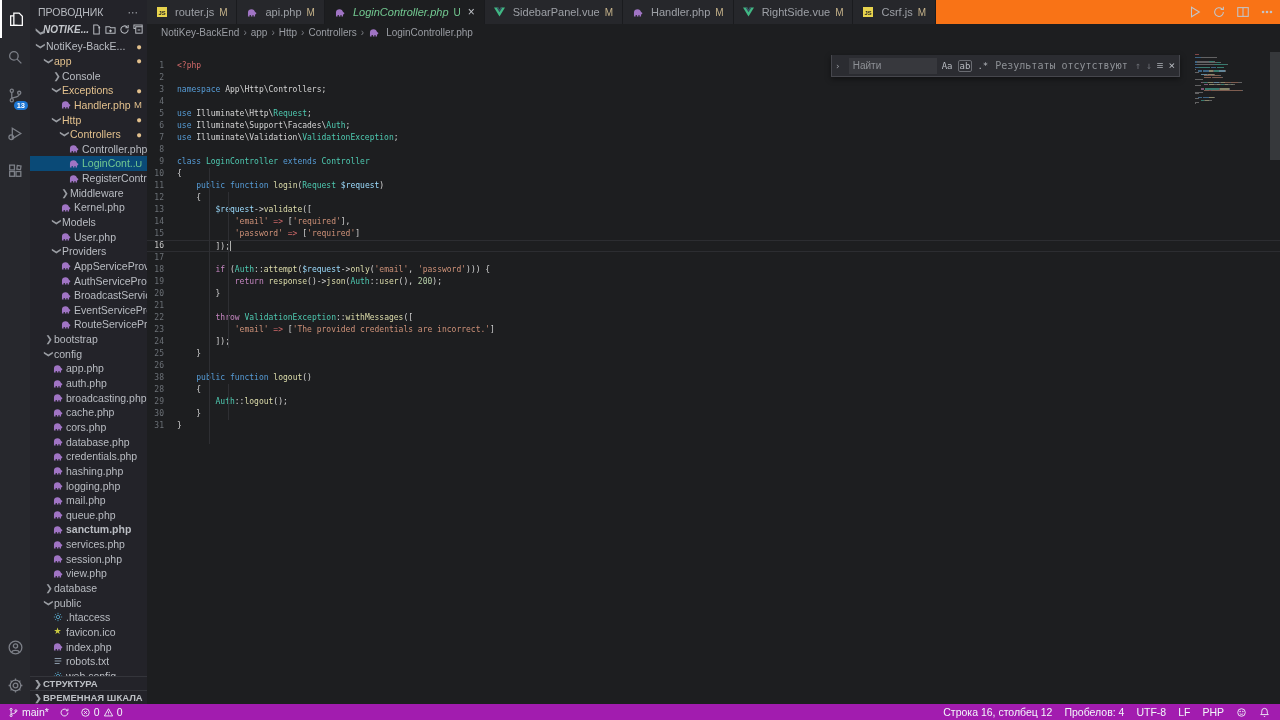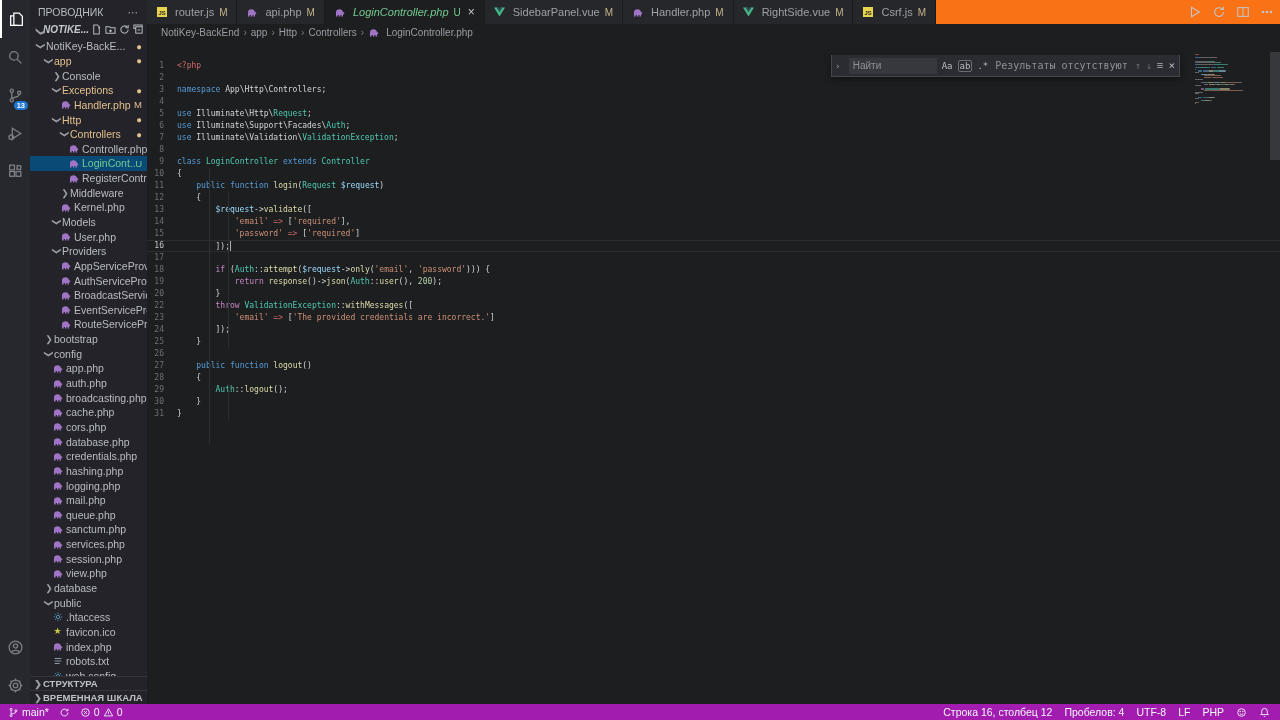--- a/index.html
+++ b/index.html
@@ -403,21 +403,21 @@
           <span class="lbl">mail.php</span>
         </div>
         <div class="row" style="padding-left: 22px;">
           <span class="ficon">
             <svg width="11" height="11" viewBox="0 0 14 14">
               <path fill="#a074c4" d="M2.5,12 L2.5,7 C2.5,4.5 4.5,3 7,3 C9.5,3 11,4.5 11.5,6.5 L13,7.2 L13,9 L11.5,9.5 L11.5,12 L9.6,12 L9.6,10.2 L8.2,10.2 L8.2,12 L6.2,12 L6.2,10.2 L4.6,10.2 L4.6,12 Z"></path>
             </svg>
           </span>
           <span class="lbl">queue.php</span>
         </div>
-        <div class="row" style="padding-left: 22px;">
+        <div class="row" style="padding-left: 22px; font-weight: bold;">
           <span class="ficon">
             <svg width="11" height="11" viewBox="0 0 14 14">
               <path fill="#a074c4" d="M2.5,12 L2.5,7 C2.5,4.5 4.5,3 7,3 C9.5,3 11,4.5 11.5,6.5 L13,7.2 L13,9 L11.5,9.5 L11.5,12 L9.6,12 L9.6,10.2 L8.2,10.2 L8.2,12 L6.2,12 L6.2,10.2 L4.6,10.2 L4.6,12 Z"></path>
             </svg>
           </span>
           <span class="lbl">sanctum.php</span>
         </div>
         <div class="row" style="padding-left: 22px;">
           <span class="ficon">
             <svg width="11" height="11" viewBox="0 0 14 14">
@@ -629,26 +629,27 @@
           <div class="line"><span class="ln">11</span><span><span class="tk-d">    </span><span class="tk-k">public</span><span class="tk-d"> </span><span class="tk-k">function</span><span class="tk-d"> </span><span class="tk-fn">login</span><span class="tk-d">(</span><span class="tk-cls">Request</span><span class="tk-d"> </span><span class="tk-var">$request</span><span class="tk-d">)</span></span></div>
           <div class="line"><span class="ln">12</span><span><span class="tk-d">    {</span></span></div>
           <div class="line"><span class="ln">13</span><span><span class="tk-d">        </span><span class="tk-var">$request</span><span class="tk-d">-&gt;</span><span class="tk-fn">validate</span><span class="tk-d">([</span></span></div>
           <div class="line"><span class="ln">14</span><span><span class="tk-d">            </span><span class="tk-str">'email'</span><span class="tk-d"> </span><span class="tk-op">=&gt;</span><span class="tk-d"> [</span><span class="tk-str">'required'</span><span class="tk-d">],</span></span></div>
           <div class="line"><span class="ln">15</span><span><span class="tk-d">            </span><span class="tk-str">'password'</span><span class="tk-d"> </span><span class="tk-op">=&gt;</span><span class="tk-d"> [</span><span class="tk-str">'required'</span><span class="tk-d">]</span></span></div>
           <div class="line cur"><span class="ln">16</span><span><span class="tk-d">        ]);</span><span class="caret"></span></span></div>
           <div class="line"><span class="ln">17</span><span></span></div>
           <div class="line"><span class="ln">18</span><span><span class="tk-d">        </span><span class="tk-ctl">if</span><span class="tk-d"> (</span><span class="tk-cls">Auth</span><span class="tk-d">::</span><span class="tk-fn">attempt</span><span class="tk-d">(</span><span class="tk-var">$request</span><span class="tk-d">-&gt;</span><span class="tk-fn">only</span><span class="tk-d">(</span><span class="tk-str">'email'</span><span class="tk-d">, </span><span class="tk-str">'password'</span><span class="tk-d">))) {</span></span></div>
           <div class="line"><span class="ln">19</span><span><span class="tk-d">            </span><span class="tk-ctl">return</span><span class="tk-d"> </span><span class="tk-fn">response</span><span class="tk-d">()-&gt;</span><span class="tk-fn">json</span><span class="tk-d">(</span><span class="tk-cls">Auth</span><span class="tk-d">::</span><span class="tk-fn">user</span><span class="tk-d">(), </span><span class="tk-num">200</span><span class="tk-d">);</span></span></div>
           <div class="line"><span class="ln">20</span><span><span class="tk-d">        }</span></span></div>
+          <div class="line"><span class="ln">21</span><span></span></div>
           <div class="line"><span class="ln">22</span><span><span class="tk-d">        </span><span class="tk-ctl">throw</span><span class="tk-d"> </span><span class="tk-cls">ValidationException</span><span class="tk-d">::</span><span class="tk-fn">withMessages</span><span class="tk-d">([</span></span></div>
           <div class="line"><span class="ln">23</span><span><span class="tk-d">            </span><span class="tk-str">'email'</span><span class="tk-d"> </span><span class="tk-op">=&gt;</span><span class="tk-d"> [</span><span class="tk-str">'The provided credentials are incorrect.'</span><span class="tk-d">]</span></span></div>
           <div class="line"><span class="ln">24</span><span><span class="tk-d">        ]);</span></span></div>
           <div class="line"><span class="ln">25</span><span><span class="tk-d">    }</span></span></div>
           <div class="line"><span class="ln">26</span><span></span></div>
-          <div class="line"><span class="ln">27</span><span><span class="tk-d">    </span><span class="tk-k">public</span><span class="tk-d"> </span><span class="tk-k">function</span><span class="tk-d"> </span><span class="tk-fn">logout</span><span class="tk-d">()</span></span></div>
+          <div class="line"><span class="ln">38</span><span><span class="tk-d">    </span><span class="tk-k">public</span><span class="tk-d"> </span><span class="tk-k">function</span><span class="tk-d"> </span><span class="tk-fn">logout</span><span class="tk-d">()</span></span></div>
           <div class="line"><span class="ln">28</span><span><span class="tk-d">    {</span></span></div>
           <div class="line"><span class="ln">29</span><span><span class="tk-d">        </span><span class="tk-cls">Auth</span><span class="tk-d">::</span><span class="tk-fn">logout</span><span class="tk-d">();</span></span></div>
           <div class="line"><span class="ln">30</span><span><span class="tk-d">    }</span></span></div>
           <div class="line"><span class="ln">31</span><span><span class="tk-d">}</span></span></div>
         </div>
       <div class="minimap" id="minimap">
           <div class="mm-line">
             <span style="width: 3.6px; background: rgb(209, 105, 105);"></span>
           </div>
           <div class="mm-line"></div>

